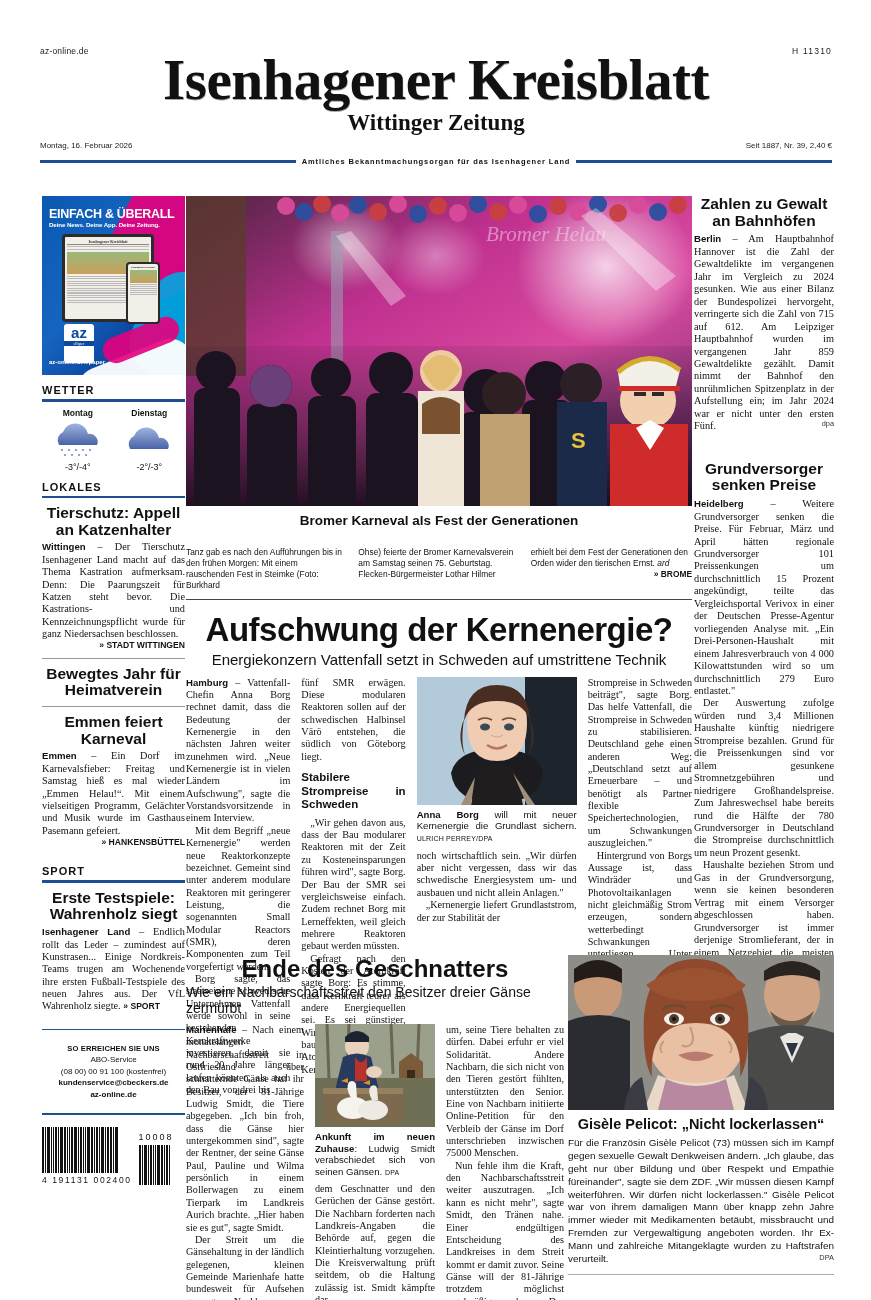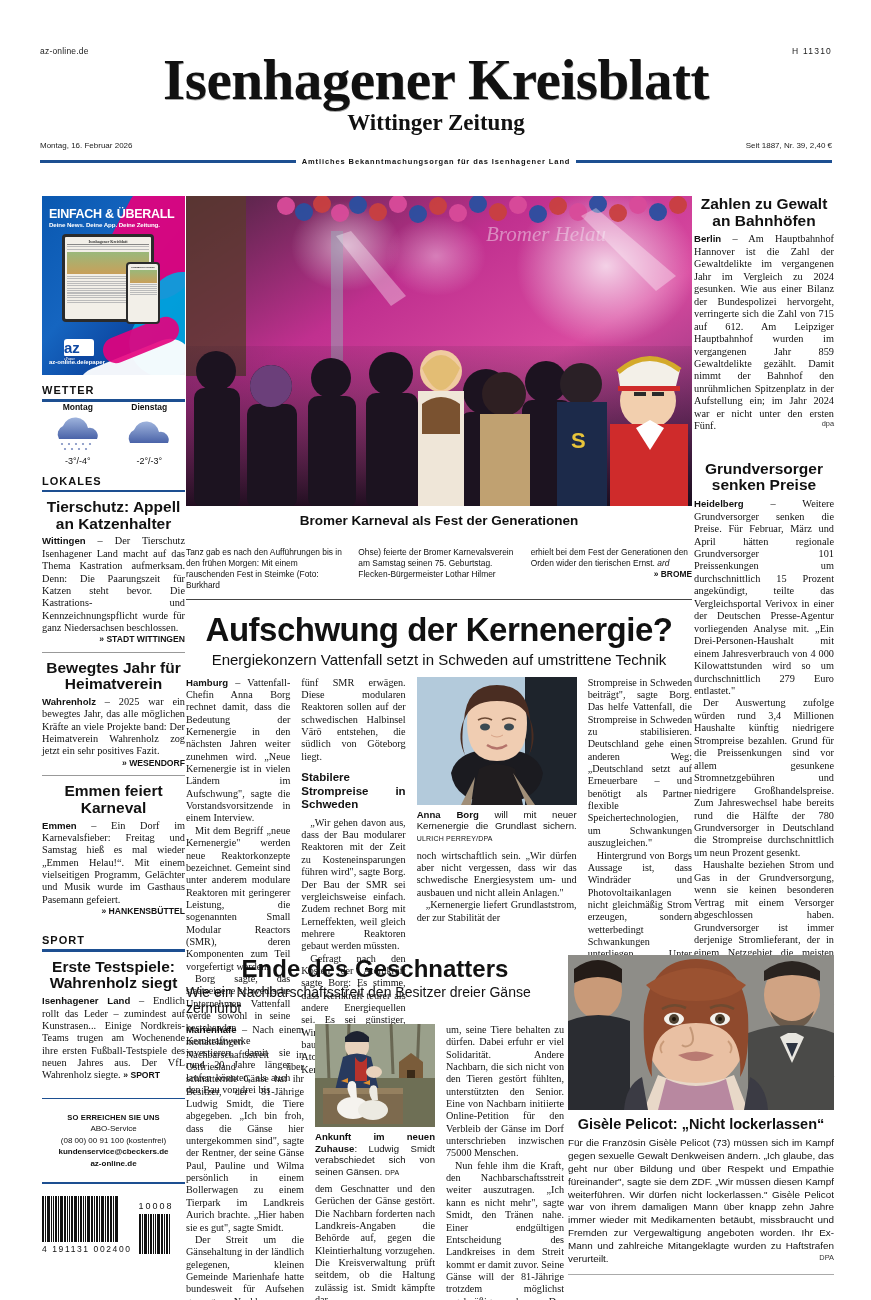--- a/index.html
+++ b/index.html
@@ -66,36 +66,36 @@
                  font-family: "Liberation Serif", serif; color: #333; }
   .ad-dev .scr .t { text-align: center; font-weight: bold; font-size: 4px; border-bottom: 0.4px solid #888; }
   .ad-dev .scr .ph { height: 22px; background: linear-gradient(#9ab87a,#c9a05a); margin: 2px 0; }
   .ad-dev .scr .ln { height: 1.2px; background: #bbb; margin: 1.2px 0; }
   .ad-phone { position: absolute; left: 84px; top: 66px; width: 34px; height: 62px;
               background: #2b2b2b; border-radius: 4px; padding: 2px; z-index: 6; }
   .ad-phone .scr2 { width: 100%; height: 100%; background: #f2efe8; border-radius: 2px; padding: 1.5px; }
   .ad-phone .scr2 .t { font-size: 2.4px; text-align: center; font-weight: bold; }
   .ad-phone .scr2 .ph { height: 13px; background: linear-gradient(#9ab87a,#c9a05a); margin: 1px 0; }
   .ad-phone .scr2 .ln { height: 1px; background: #bbb; margin: 1px 0; }
-  .ad-logo { position: absolute; left: 22px; bottom: 18px; width: 30px; height: 18px; background: #fff;
-             border-radius: 3px; z-index: 7; }
+  .ad-logo { position: absolute; left: 22px; bottom: 12px; width: 30px; height: 39px; background: #fff;
+             border-radius: 3px; z-index: 7; text-align: center; }
   .ad-logo .az { font-family: "Liberation Sans", sans-serif; font-weight: bold; font-size: 15px;
                  color: #0d47a1; line-height: 17px; }
   .ad-logo .ep { font-size: 4px; color: #fff; background: #0d47a1; display: block; }
   .ad-foot { position: absolute; left: 7px; bottom: 10px; color: #fff;
              font-family: "Liberation Sans", sans-serif; font-weight: bold; font-size: 6px; z-index: 7; }
 
   
   .sec-h { font-family: "Liberation Sans", sans-serif; font-weight: bold;
            font-size: 11px; letter-spacing: 1px; padding-top: 9px; }
   .sec-rule { height: 2.5px; background: #1d4f91; margin-top: 3px; }
   .thin-rule { height: 1px; background: #999; margin: 7px 0; }
 
   
-  .wx { display: flex; margin-top: 0; }
+  .wx { display: flex; margin-top: 6px; }
   .wx-c { flex: 1; text-align: center; }
   .wx-day { font-family: "Liberation Sans", sans-serif; font-size: 8.5px; font-weight: 600; }
   .wx-icon { height: 40px; display: flex; align-items: center; justify-content: center; margin-top: 2px; }
   .wx-temp { font-family: "Liberation Sans", sans-serif; font-size: 9px; margin-top: 2px; }
 
   
   .tz-h { font-family: "Liberation Sans", sans-serif; font-weight: bold; font-size: 15.5px;
           line-height: 1.08; text-align: center; margin-top: 7px; }
   .tz-b { font-size: 10.3px; line-height: 1.20; text-align: justify; margin-top: 3px;
           font-family: "Liberation Serif", serif; hyphens: auto; }
@@ -297,23 +297,20 @@
     <div>
       <div class="tz-h">Tierschutz: Appell an Katzenhalter</div>
       <div class="tz-b"><b>Wittingen</b> <span>– Der Tierschutz Isenhagener Land macht auf das Thema Kastration aufmerksam. Denn: Die Paarungszeit für Katzen steht bevor. Die Kastrations- und Kennzeichnungspflicht wurde für ganz Niedersachsen beschlossen.</span>
         <span class="tz-ref">» STADT WITTINGEN</span>
       </div>
     </div>
     <div class="thin-rule"></div>
 
     <div>
       <div class="tz-h">Bewegtes Jahr für Heimatverein</div>
-      <div class="tz-b"><b>Wahrenholz</b> <span>– 2025 war ein bewegtes Jahr, das alle möglichen Kräfte an viele Projekte band: Der Heimatverein Wahrenholz zog jetzt ein sehr positives Fazit.</span>
-        <span class="tz-ref">» WESENDORF</span>
-      </div>
     </div>
     <div class="thin-rule"></div>
 
     <div>
       <div class="tz-h">Emmen feiert Karneval</div>
       <div class="tz-b"><b>Emmen</b> <span>– Ein Dorf im Karnevalsfieber: Freitag und Samstag hieß es mal wieder „Emmen Helau!“. Mit einem vielseitigen Programm, Gelächter und Musik wurde im Gasthaus Pasemann gefeiert.</span>
         <span class="tz-ref">» HANKENSBÜTTEL</span>
       </div>
     </div>
 

